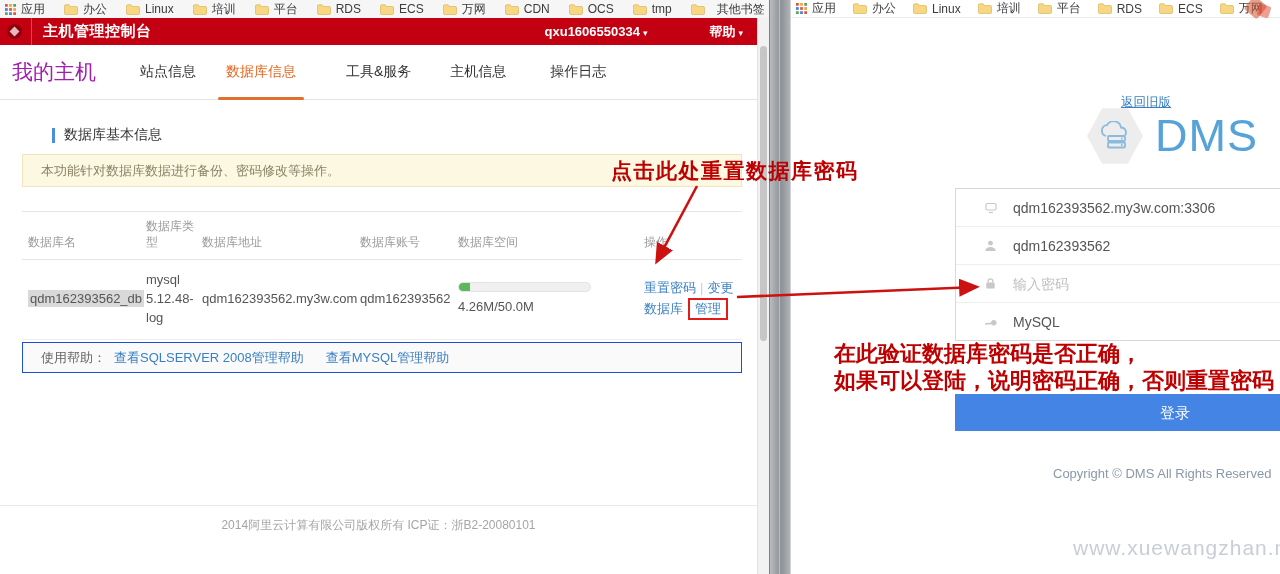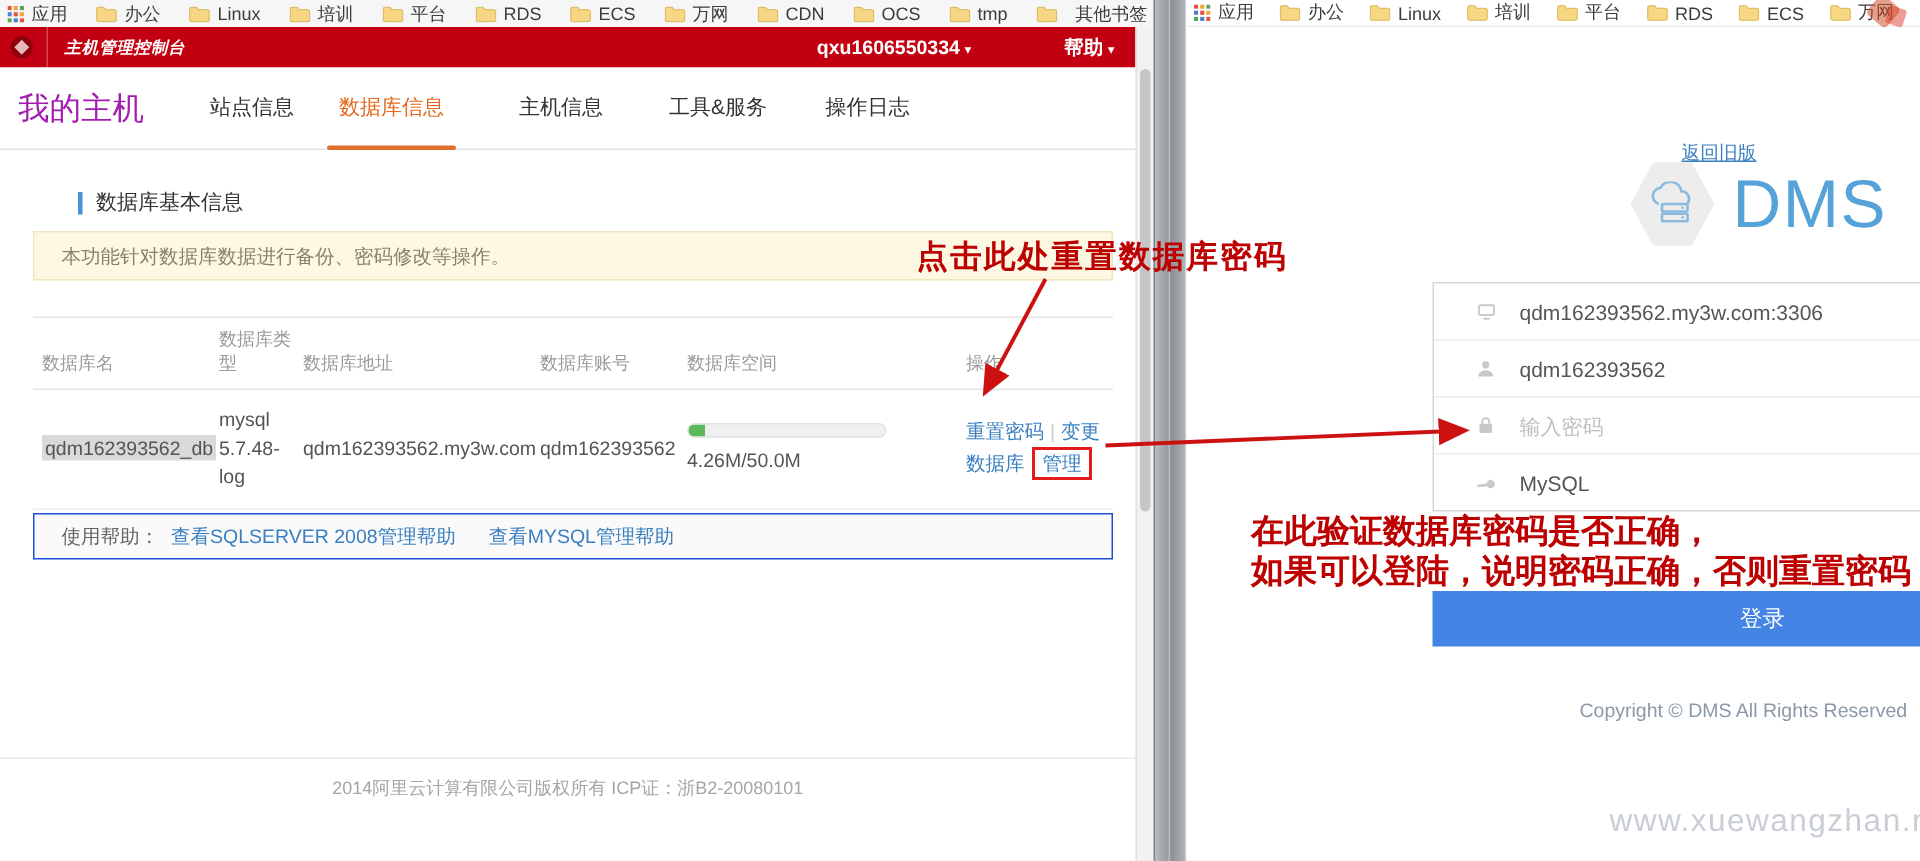--- a/index.html
+++ b/index.html
@@ -14,21 +14,21 @@
   .bm-item{display:inline-flex;align-items:center;gap:5px;cursor:pointer;}
   .bm-other{margin-left:auto;display:inline-flex;align-items:center;gap:12px;}
 
   .red-bar{position:absolute;top:18px;left:0;width:757px;height:27px;background:#c20011;
            display:flex;align-items:center;color:#fff;}
   .rb-logo{width:15px;height:15px;border-radius:50%;background:#8e000d;margin:0 9px 0 7px;
            position:relative;flex:0 0 auto;}
   .rb-logo::after{content:"";position:absolute;left:4px;top:4px;width:7px;height:7px;
            background:#e9b8ba;transform:rotate(45deg);}
   .rb-divider{width:1px;height:27px;background:rgba(255,255,255,.28);margin-right:11px;}
-  .rb-title{font-size:11px;font-weight:bold;letter-spacing:.5px;font-style:italic;}
+  .rb-title{font-size:15px;font-weight:bold;letter-spacing:.5px;}
   .rb-account{margin-left:auto;font-size:13px;font-weight:bold;cursor:pointer;}
   .rb-help{margin:0 14px 0 62px;font-size:13px;font-weight:bold;cursor:pointer;}
   .caret{font-size:9px;margin-left:3px;}
 
   .tabbar{position:absolute;top:45px;left:0;width:757px;height:55px;background:#fff;
           border-bottom:1px solid #e4e4e4;display:flex;align-items:center;}
   .home-title{font-size:21px;color:#a21caf;margin:0 44px 0 12px;}
   .tab{font-size:14px;color:#333;position:relative;height:100%;display:flex;
        align-items:center;cursor:pointer;}
   .tab.t1{margin-right:30px;} .tab.t2{margin-right:50px;} .tab.t3{margin-right:44px;}
@@ -221,22 +221,22 @@
     <span class="rb-divider"></span>
     <span class="rb-title">主机管理控制台</span>
     <span class="rb-account"><span>qxu1606550334</span><span class="caret">▾</span></span>
     <span class="rb-help"><span>帮助</span><span class="caret">▾</span></span>
   </header>
 
   <nav class="tabbar">
     <span class="home-title">我的主机</span>
     <span class="tab t1">站点信息</span>
     <span class="tab t2 active">数据库信息</span>
+    <span class="tab t4">工具&amp;服务</span>
     <span class="tab t3">主机信息</span>
-    <span class="tab t4">工具&amp;服务</span>
     <span class="tab t5">操作日志</span>
   </nav>
 
   <div class="section-head">
     <span class="blue-bar"></span>
     <span class="section-title">数据库基本信息</span>
   </div>
 
   <div class="notice">
     <span>本功能针对数据库数据进行备份、密码修改等操作。</span>
@@ -257,21 +257,21 @@
         <th>数据库类型</th>
         <th>数据库地址</th>
         <th>数据库账号</th>
         <th>数据库空间</th>
         <th>操作</th>
       </tr>
     </thead>
     <tbody>
       <tr>
         <td class="nowrap"><span class="sel">qdm162393562_db</span></td>
-        <td>mysql 5.7.48-log</td>
+        <td>mysql 5.12.48-log</td>
         <td class="nowrap">qdm162393562.my3w.com</td>
         <td class="nowrap">qdm162393562</td>
         <td>
           <div class="pbar">
               <div class="pfill" style="width: 8.5%;"></div>
             </div>
           <span>4.26M/50.0M</span>
         </td>
         <td class="actions">
           <a>重置密码</a><span class="sep">|</span><a>变更数据库</a><span class="mgmt-box"><a>管理</a></span>

